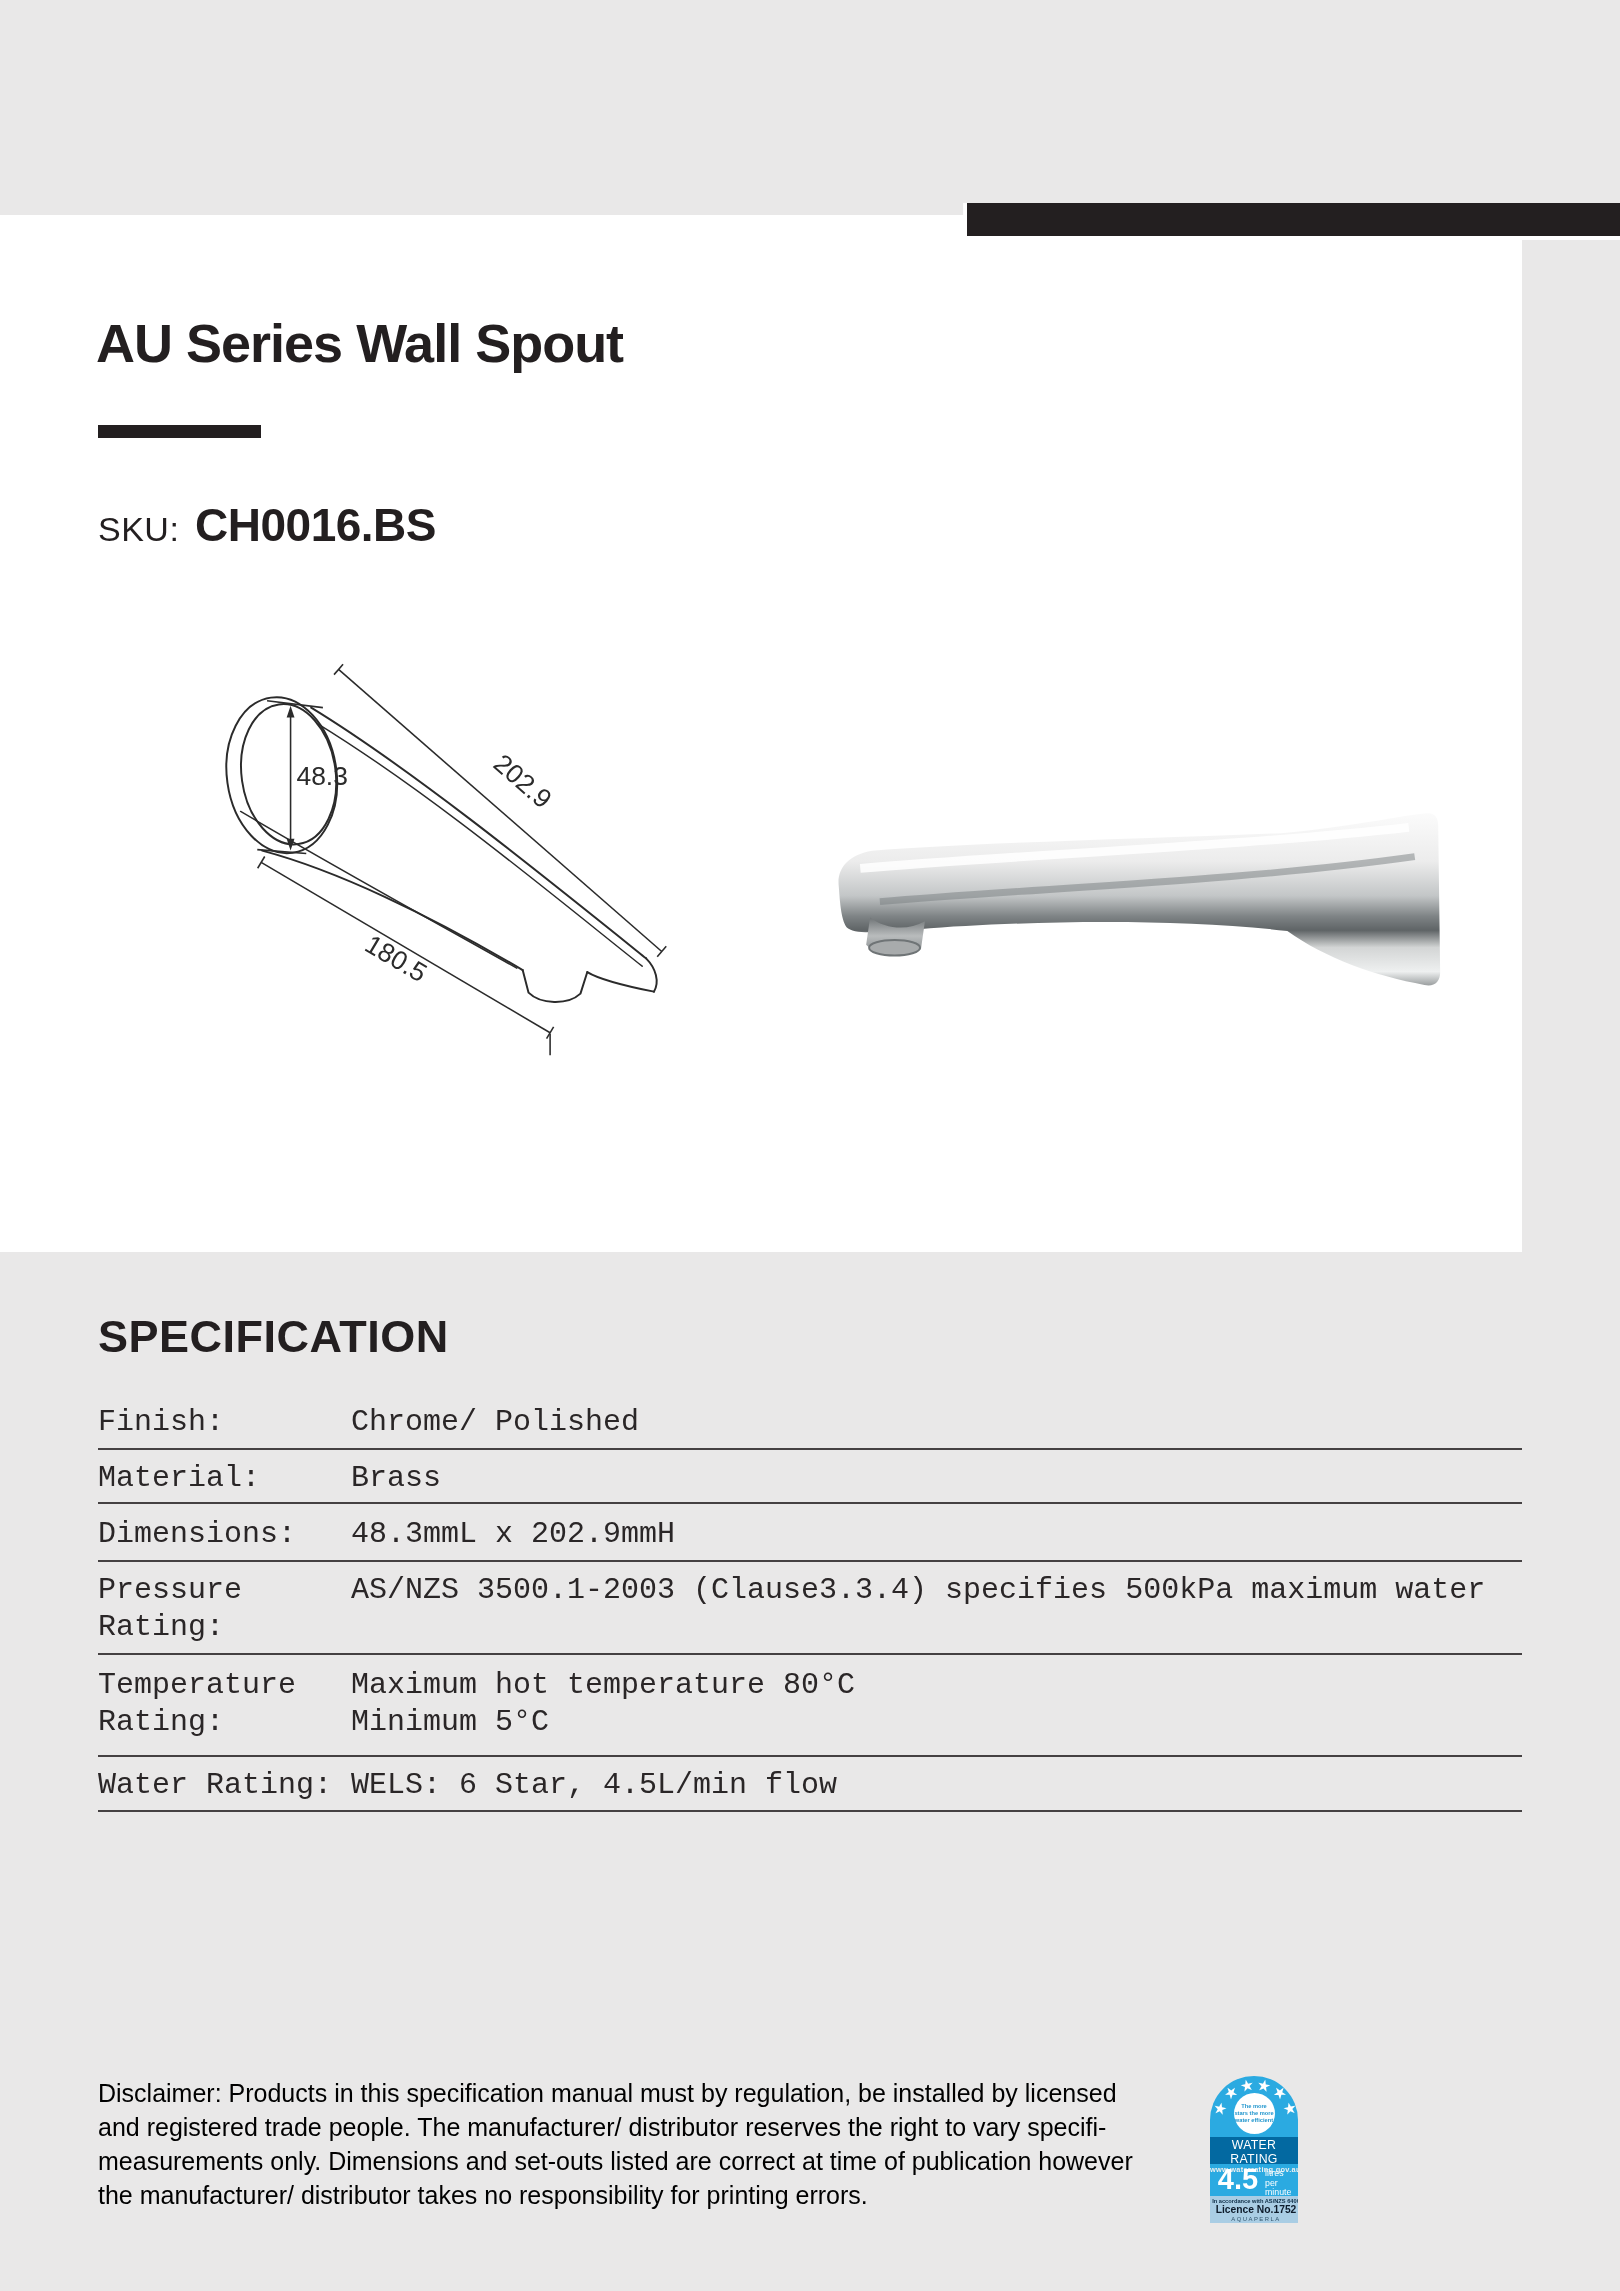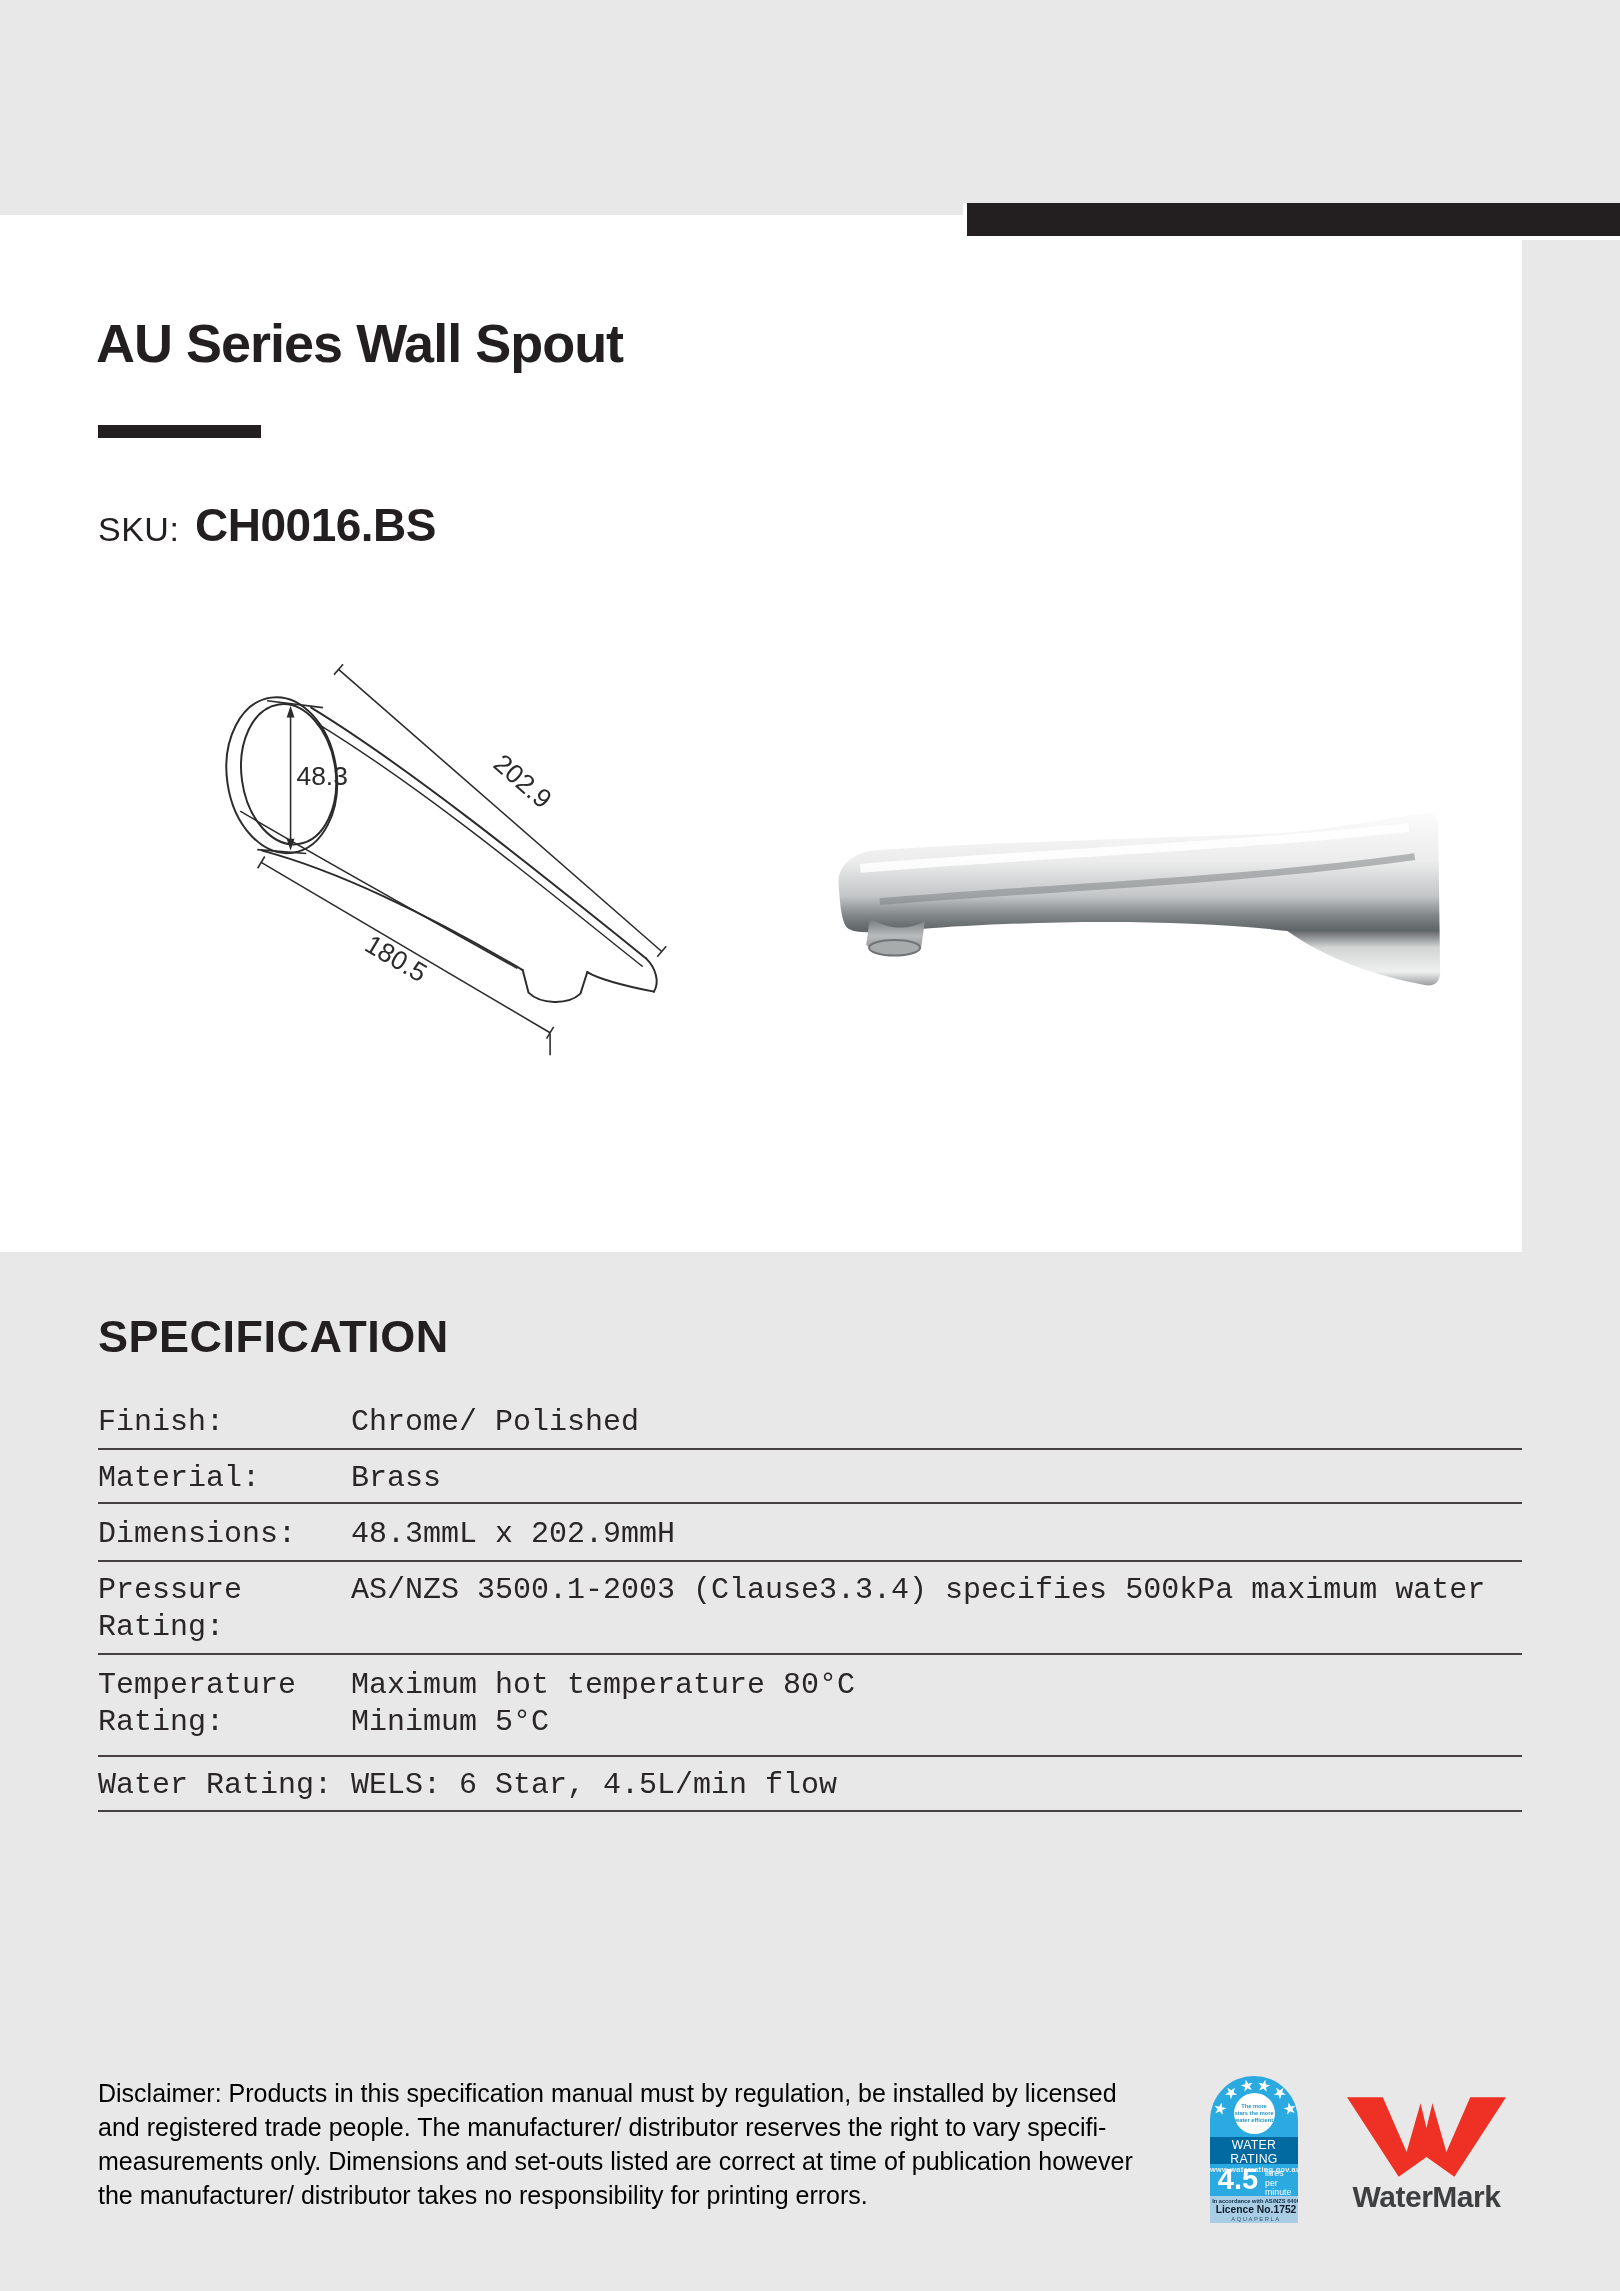--- a/index.html
+++ b/index.html
@@ -211,21 +211,15 @@
         <div>minute</div>
       </div>
     </div>
     <div class="wels-footer">
       <div class="wels-accordance">In accordance with AS/NZS 6400</div>
       <div class="wels-licence">Licence No.1752</div>
       <div class="wels-brand">AQUAPERLA</div>
     </div>
   </div>
 
-  <div class="watermark">
-    <svg width="159" height="82" viewBox="0 0 160 80" xmlns="http://www.w3.org/2000/svg">
-      <path d="M0,0 L36,0 L60,55 L74,6 L80,31 L86,6 L100,55 L124,0 L160,0 L108,80 L80,60 L52,80 Z" fill="#ee3124"></path>
-    </svg>
-    <div class="watermark-word">WaterMark</div>
-  </div>
 
 </div>
 
 
 </body></html>

